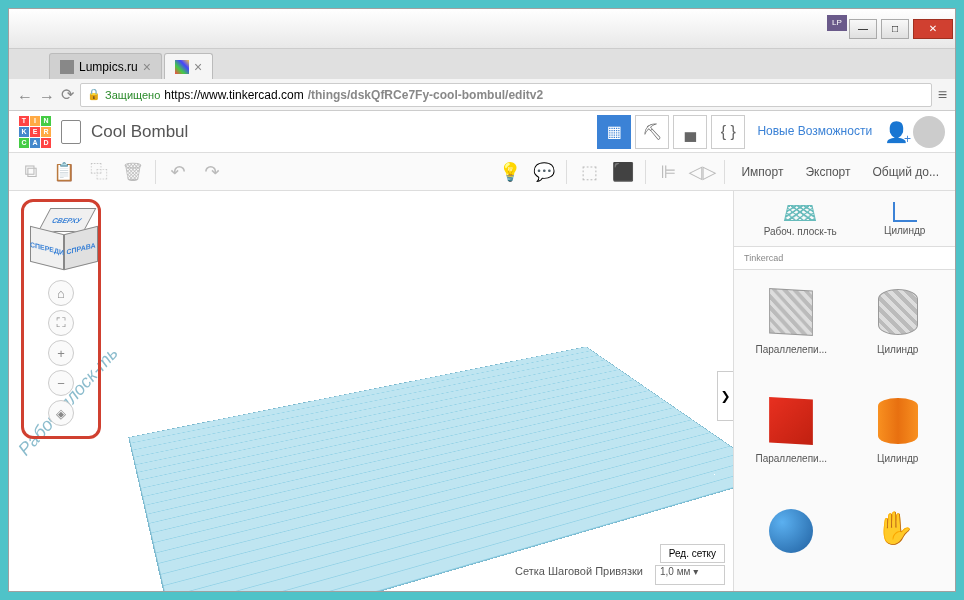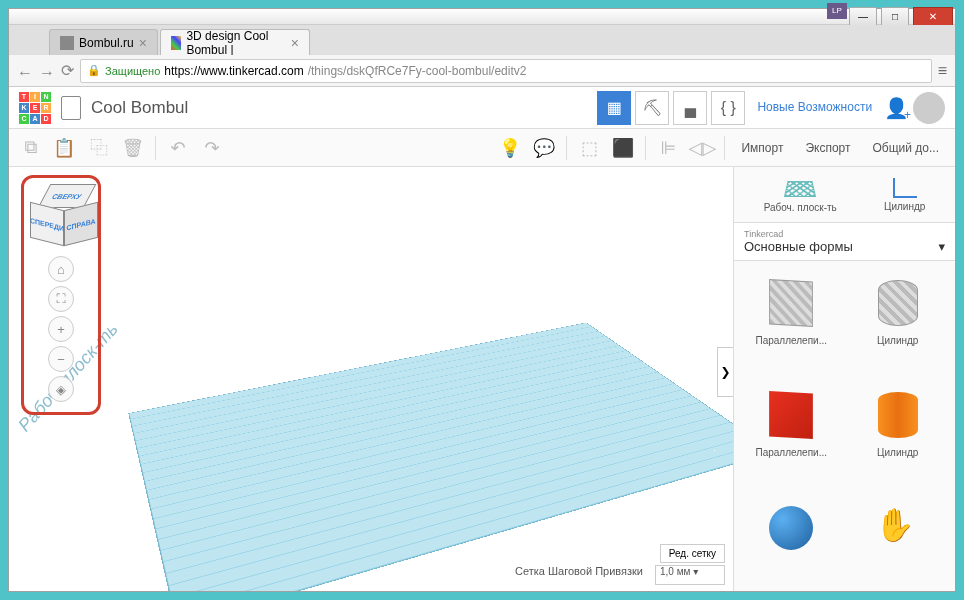--- a/index.html
+++ b/index.html
@@ -1,39 +1,39 @@
 <!DOCTYPE html>
 <html><head>
 <meta charset="utf-8">
 <style>
 * { margin: 0; padding: 0; box-sizing: border-box; font-family: Arial, sans-serif; }
 body { width: 964px; height: 600px; background: #4fc3c8; overflow: hidden; position: relative; }
 
 .window-frame { position: absolute; top: 8px; left: 8px; right: 8px; bottom: 8px; background: #fff; border: 1px solid #a0a0a0; display: flex; flex-direction: column; }
 
-.titlebar { height: 16px; background: linear-gradient(#fff, #e8e8e8); border-bottom: 1px solid #ccc; display: flex; align-items: center; }
+.titlebar { height: 40px; background: linear-gradient(#fff, #e8e8e8); border-bottom: 1px solid #ccc; display: flex; align-items: center; }
 .win-btns { margin-left: auto; display: flex; }
 .win-btn { width: 28px; height: 20px; margin: 4px 2px; border: 1px solid #aaa; background: linear-gradient(#f8f8f8, #e0e0e0); font-size: 10px; display: flex; align-items: center; justify-content: center; cursor: pointer; }
 .win-btn.close { background: #d04030; color: #fff; border-color: #a03020; width: 40px; }
 .lp-badge { margin-left: 4px; width: 20px; height: 16px; background: #6a5a8a; color: #fff; font-size: 8px; display: flex; align-items: center; justify-content: center; }
 
 .tab-row { height: 30px; background: #e0e0e0; display: flex; align-items: flex-end; padding-left: 40px; }
 .tab { height: 26px; padding: 0 10px; background: #f5f5f5; border: 1px solid #bbb; border-bottom: none; border-radius: 3px 3px 0 0; display: flex; align-items: center; font-size: 12px; margin-right: 2px; gap: 5px; max-width: 150px; }
 .tab.inactive { background: #d0d0d0; }
 .tab-close { color: #888; font-size: 14px; }
 .favicon { width: 14px; height: 14px; display: inline-block; }
 .fav-l { background: #888; }
 .fav-t { background: linear-gradient(45deg, #f44, #4c4, #44f, #fc4); }
 
 .addr-row { height: 32px; background: #f5f5f5; border-bottom: 1px solid #ccc; display: flex; align-items: center; padding: 0 8px; gap: 6px; }
 .nav-arrow { color: #888; font-size: 16px; }
 .url-box { flex: 1; height: 24px; background: #fff; border: 1px solid #ccc; border-radius: 2px; display: flex; align-items: center; padding: 0 6px; font-size: 12px; gap: 4px; }
 .lock { color: #2a8a2a; font-size: 11px; }
 .secure { color: #2a8a2a; font-size: 11px; }
-.url-gray { color: #888; }
+.url-gray { color: #888; font-weight: bold; }
 .burger { font-size: 16px; color: #666; }
 
 .app-header { height: 42px; border-bottom: 1px solid #ddd; display: flex; align-items: center; padding: 0 10px; gap: 10px; }
 .logo { display: grid; grid-template-columns: repeat(3, 10px); grid-template-rows: repeat(3, 10px); gap: 1px; }
 .logo span { display: block; width: 10px; height: 10px; font-size: 7px; color: #fff; text-align: center; line-height: 10px; font-weight: bold; }
 .doc-icon { width: 20px; height: 24px; border: 1px solid #888; border-radius: 2px; }
 .proj-title { font-size: 17px; color: #555; }
 .hdr-right { margin-left: auto; display: flex; align-items: center; gap: 4px; }
 .hdr-btn { width: 34px; height: 34px; border: 1px solid #ccc; background: #fff; display: flex; align-items: center; justify-content: center; font-size: 16px; color: #666; }
 .hdr-btn.active { background: #3b82d6; color: #fff; border-color: #3b82d6; }
@@ -95,26 +95,25 @@
       <span class="lp-badge">LP</span>
       <span class="win-btn">—</span>
       <span class="win-btn">□</span>
       <span class="win-btn close">✕</span>
     </div>
   </div>
 
   <div class="tab-row">
     <div class="tab inactive">
       <span class="favicon fav-l"></span>
-      <span>Bombul.ru</span>
+      <span>Lumpics.ru</span>
       <span class="tab-close">×</span>
     </div>
     <div class="tab">
       <span class="favicon fav-t"></span>
-      <span>3D design Cool Bombul |</span>
       <span class="tab-close">×</span>
     </div>
   </div>
 
   <div class="addr-row">
     <span class="nav-arrow">←</span>
     <span class="nav-arrow">→</span>
     <span class="nav-arrow">⟳</span>
     <div class="url-box">
       <span class="lock">🔒</span>
@@ -214,24 +213,20 @@
           <div class="st-icon st-wp"></div>
           <span>Рабоч. плоск-ть</span>
         </div>
         <div class="side-tool">
           <div class="st-icon st-ruler"></div>
           <span>Цилиндр</span>
         </div>
       </div>
       <div class="cat-sel">
         <div class="cat-sm">Tinkercad</div>
-        <div class="cat-lg">
-            <span>Основные формы</span>
-            <span>▾</span>
-          </div>
       </div>
       <div class="shapes-grid">
         <div class="shape-item">
           <div class="shape-render">
               <div class="box-gray"></div>
             </div>
           <span class="shape-label">Параллелепи...</span>
         </div>
         <div class="shape-item">
           <div class="shape-render">

